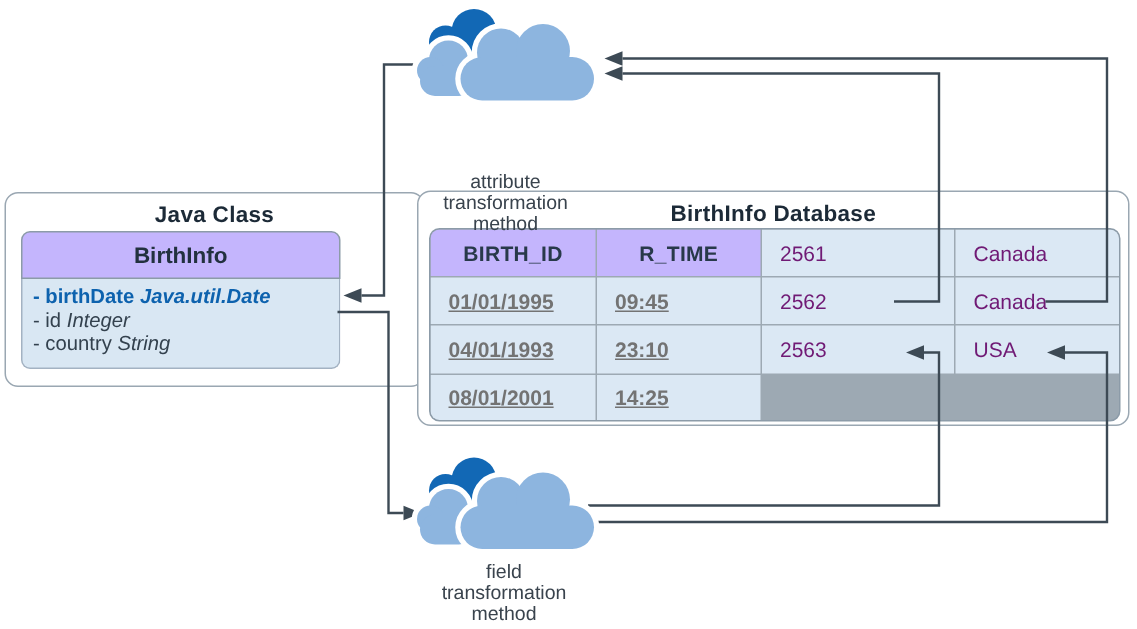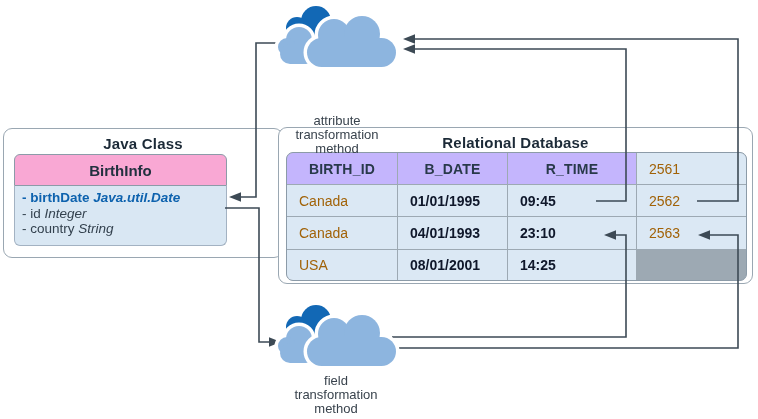--- a/index.html
+++ b/index.html
@@ -10,21 +10,21 @@
   
   .panel{position:absolute;background:#ffffff;border:1.5px solid #9AA7B2;border-radius:9px;box-sizing:border-box;z-index:1;}
   .java-panel{left:3px;top:128px;width:280px;height:130px;}
   .db-panel{left:278px;top:127px;width:475px;height:157px;}
   .panel-title{
     text-align:center;font-weight:bold;font-size:15px;color:#1C2A37;padding-top:6px;letter-spacing:.2px;
   }
   
   .class-box{position:absolute;left:10px;top:25px;width:213px;}
   .class-header{
-    height:32px;background:#f9a8d4;border:1.3px solid #8C9BA8;border-radius:6px 6px 0 0;
+    height:32px;background:#c4b5fd;border:1.3px solid #8C9BA8;border-radius:6px 6px 0 0;
     display:flex;align-items:center;justify-content:center;
     font-weight:bold;font-size:15px;color:#22313F;box-sizing:border-box;
   }
   .class-body{
     height:60px;background:#D9E7F3;border:1.3px solid #A3B2C2;border-top:none;
     border-radius:0 0 6px 6px;box-sizing:border-box;
     padding:4px 4px 0 7px;font-size:13.5px;line-height:15.5px;color:#33414E;
   }
   .attr-line{white-space:nowrap;}
   .attr-line.hl{color:#0D62AE;font-weight:bold;}
@@ -34,23 +34,23 @@
     position:absolute;left:7px;top:24px;
     display:grid;grid-template-columns:110px 109px 128px 109px;grid-template-rows:31px 31px 32px 30px;
     gap:1px;background:#9DA9B3;border:1.4px solid #8C9BA8;border-radius:7px;overflow:hidden;
   }
   .db-th{
     background:#c4b5fd;display:flex;align-items:center;justify-content:center;
     font-weight:bold;font-size:14px;color:#28394A;letter-spacing:.2px;
   }
   .db-td{
     background:#DBE8F4;display:flex;align-items:center;padding-left:12px;
-    font-size:14px;color:#a16207;
+    font-size:14px;color:#701a75;
   }
-  .db-td.blue{font-weight:bold;color:#0f172a;}
+  .db-td.blue{font-weight:bold;color:#737373;text-decoration:underline;}
   
   .cloud-label{
     position:absolute;z-index:6;width:140px;text-align:center;
     font-size:13px;line-height:14px;color:#39434D;
   }
   .cloud-label-top{left:267px;top:70px;margin-top:44px;}
   .cloud-label-bottom{left:266px;top:374px;}
   
   .overlay{position:absolute;left:0;top:0;z-index:5;pointer-events:none;}
 </style>
@@ -65,24 +65,23 @@
       <div class="class-header">BirthInfo</div>
       <div class="class-body">
         <div class="attr-line hl"><span>- birthDate </span><span class="attr-type">Java.util.Date</span></div>
         <div class="attr-line"><span>- id </span><span class="attr-type">Integer</span></div>
         <div class="attr-line"><span>- country </span><span class="attr-type">String</span></div>
       </div>
     </div>
   </div>
 
   <div class="panel db-panel">
-    <div class="panel-title">Relational Database</div>
+    <div class="panel-title">BirthInfo Database</div>
     <div class="db-table">
       <div class="db-th">BIRTH_ID</div>
-      <div class="db-th">B_DATE</div>
       <div class="db-th">R_TIME</div>
 
       <div class="db-td">2561</div>
       <div class="db-td">Canada</div>
       <div class="db-td blue">01/01/1995</div>
       <div class="db-td blue">09:45</div>
 
       <div class="db-td">2562</div>
       <div class="db-td">Canada</div>
       <div class="db-td blue">04/01/1993</div>

